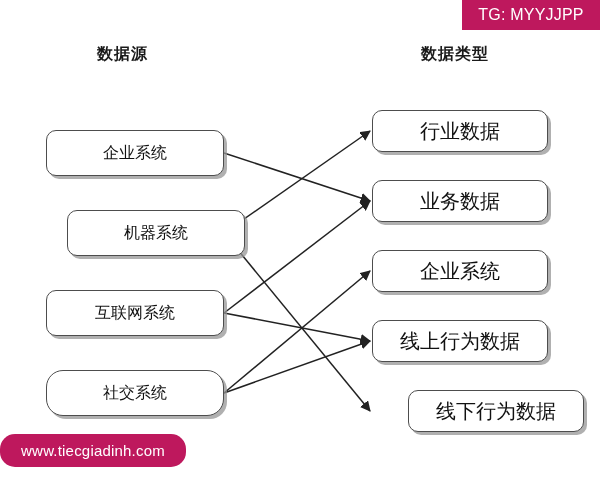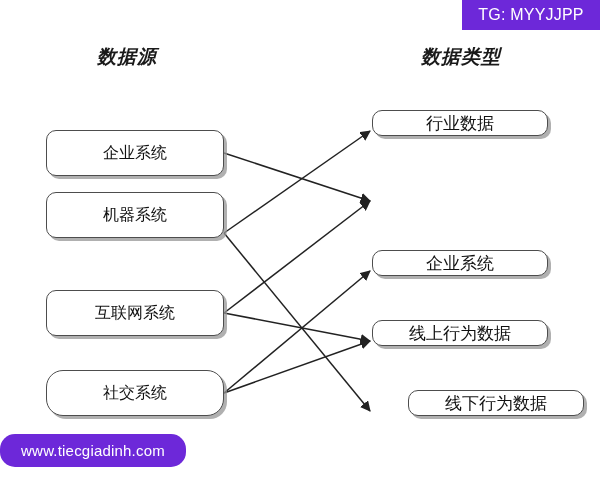--- a/index.html
+++ b/index.html
@@ -18,21 +18,21 @@
 
   #diagram-root {
     position: relative;
     width: 600px;
     height: 480px;
   }
 
   
   .chip {
     position: absolute;
-    background: #6d28d9;
+    background: #be185d;
     color: #ffffff;
     display: flex;
     align-items: center;
     justify-content: center;
     letter-spacing: 0.2px;
     white-space: nowrap;
   }
   #tag-badge {
     top: 0;
     left: 462px;
@@ -45,26 +45,25 @@
     top: 434px;
     width: 186px;
     height: 33px;
     font-size: 15px;
     border-radius: 15px;
   }
 
   
   .column-header {
     position: absolute;
-    font-size: 19px;
+    font-size: 16px;
     font-weight: bold;
     color: #1a1a1a;
     letter-spacing: 1px;
     white-space: nowrap;
-    font-style: italic;
   }
   #header-source { left: 97px; top: 44px; }
   #header-type   { left: 421px; top: 44px; }
 
   
   .node {
     position: absolute;
     box-sizing: border-box;
     background: #ffffff;
     border: 1.6px solid #4d4d4d;
@@ -78,26 +77,26 @@
   }
   .node-source {
     left: 46px;
     width: 178px;
     height: 46px;
     font-size: 16px;
   }
   .node-type {
     left: 372px;
     width: 176px;
-    height: 26px;
-    font-size: 17px;
+    height: 42px;
+    font-size: 20px;
   }
 
   #node-src-0 { top: 130px; }
-  #node-src-1 { top: 192px; }
+  #node-src-1 { top: 210px; margin-left: 21px; }
   #node-src-2 { top: 290px; }
   #node-src-3 { top: 370px; border-radius: 17px; }
 
   #node-type-0 { top: 110px; }
   #node-type-1 { top: 180px; }
   #node-type-2 { top: 250px; }
   #node-type-3 { top: 320px; }
   #node-type-4 { top: 390px; margin-left: 36px; }
 
   
@@ -139,20 +138,21 @@
 
   <div class="column-header" id="header-source">数据源</div>
   <div class="column-header" id="header-type">数据类型</div>
 
   <div class="node node-source" id="node-src-0">企业系统</div>
   <div class="node node-source" id="node-src-1">机器系统</div>
   <div class="node node-source" id="node-src-2">互联网系统</div>
   <div class="node node-source" id="node-src-3">社交系统</div>
 
   <div class="node node-type" id="node-type-0">行业数据</div>
+  <div class="node node-type" id="node-type-1">业务数据</div>
   <div class="node node-type" id="node-type-2">企业系统</div>
   <div class="node node-type" id="node-type-3">线上行为数据</div>
   <div class="node node-type" id="node-type-4">线下行为数据</div>
 
   <div class="chip" id="tag-badge">TG: MYYJJPP</div>
   <div class="chip" id="site-watermark">www.tiecgiadinh.com</div>
 
 </div>
 
 </body></html>

